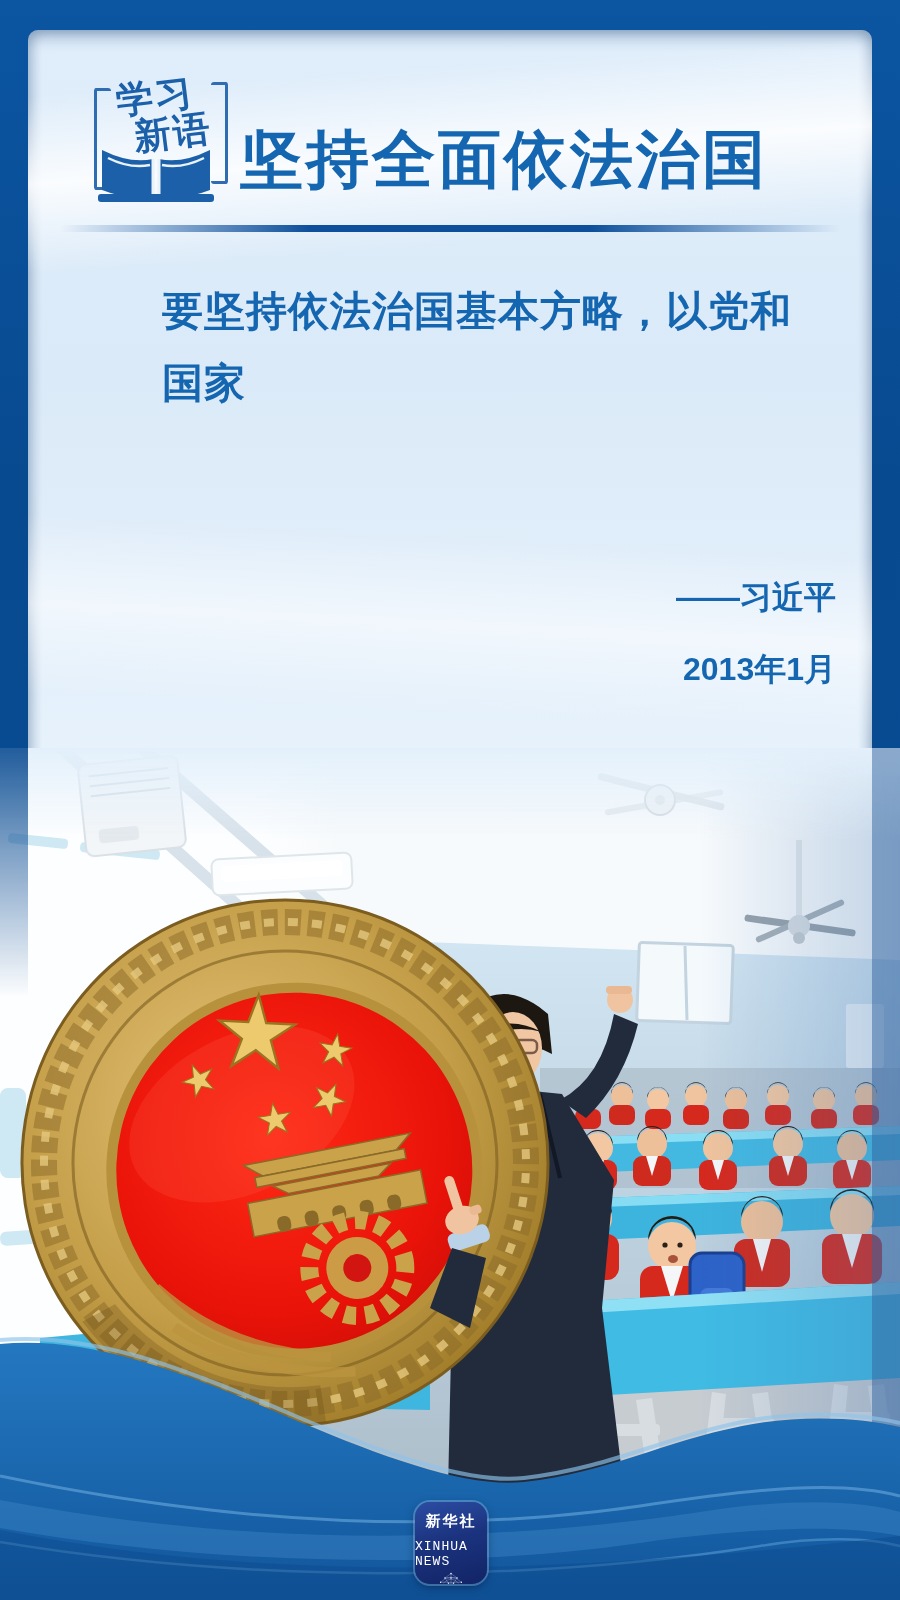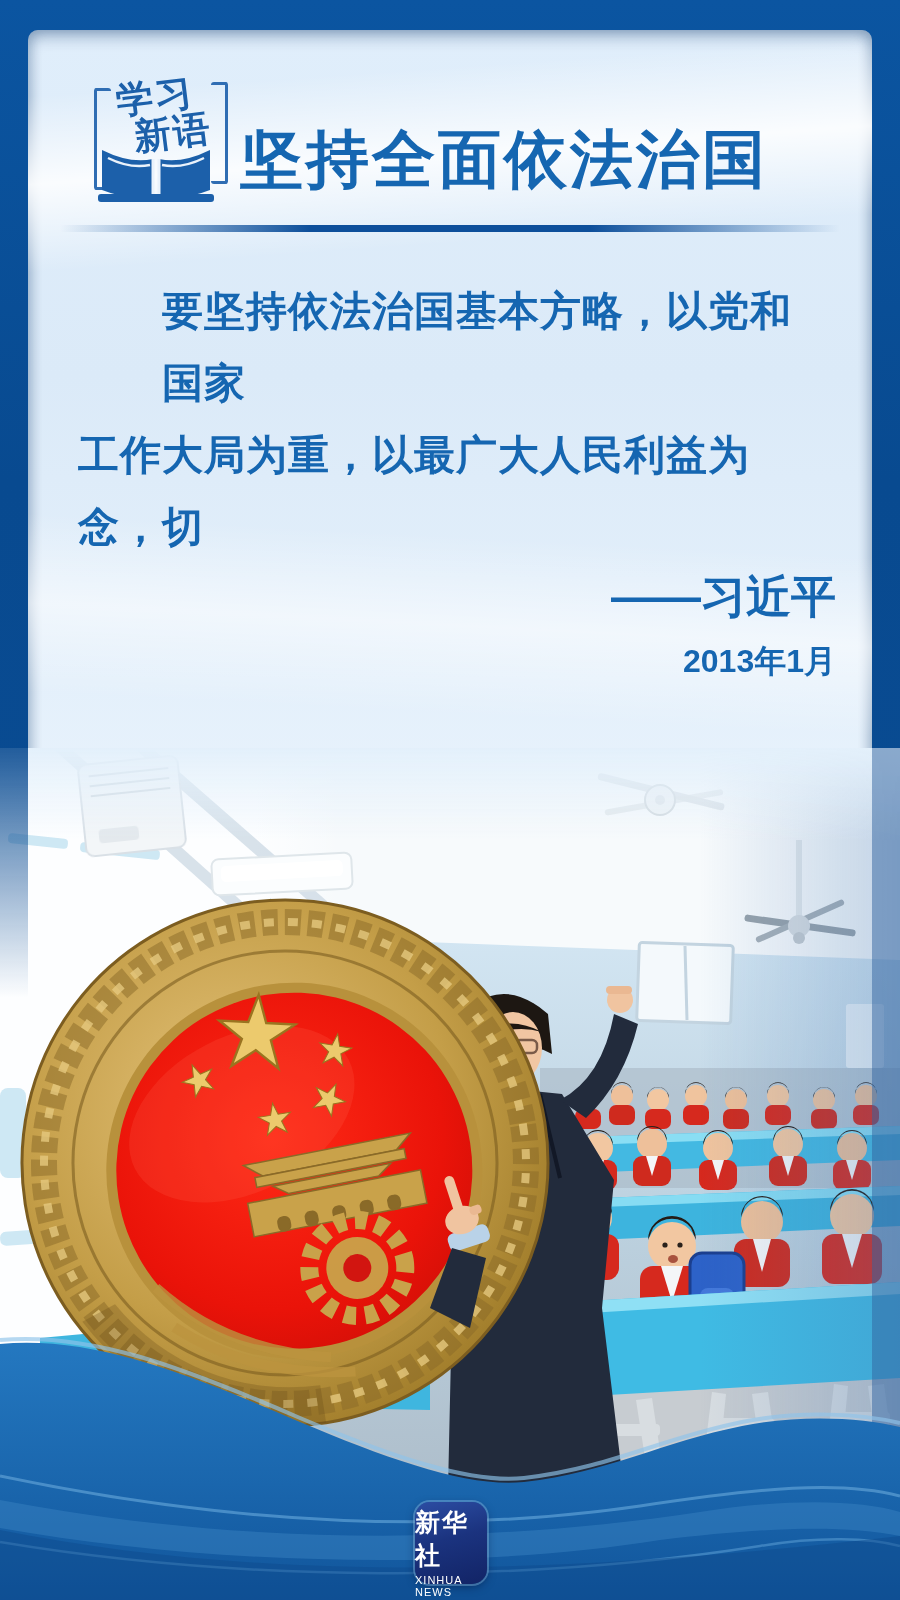--- a/index.html
+++ b/index.html
@@ -24,35 +24,35 @@
   .badge svg{position:absolute;left:8px;top:76px;}
   
   .title{position:absolute;left:240px;top:84px;font-size:63px;font-weight:800;color:#1566b1;letter-spacing:3px;white-space:nowrap;margin-top:33px;}
   .divider{position:absolute;left:60px;right:60px;top:225px;height:7px;
            background:linear-gradient(90deg,rgba(13,79,155,0) 0%,#0d4f9b 32%,#0d4f9b 68%,rgba(13,79,155,0) 100%);}
   
   .quote{position:absolute;left:78px;top:278px;width:748px;color:#1566b1;font-weight:800;font-size:41px;line-height:72px;letter-spacing:1px;font-family:Liberation Mono, monospace;}
   .quote .ln.first{padding-left:84px;}
   
   .attr{position:absolute;right:64px;top:568px;text-align:right;color:#1566b1;font-weight:800;}
-  .attr .sig{font-size:45px;line-height:58px;margin-bottom:12px;}
+  .attr .sig{font-size:32px;line-height:58px;margin-bottom:20px;}
   .attr .date{font-size:32px;line-height:46px;}
   .attr .src{font-size:31px;line-height:44px;}
   
   .photo{position:absolute;left:0;right:0;top:748px;height:742px;}
   .photo svg{display:block;}
   
   .wave{position:absolute;left:0;right:0;bottom:0;height:270px;z-index:5;}
   
   .xh{position:absolute;left:415px;top:1502px;width:72px;height:82px;z-index:6;border-radius:15px;
       background:linear-gradient(165deg,#2c4da3 0%,#1b337f 45%,#122466 100%);
       box-shadow:0 0 0 2px rgba(160,210,245,.35), 0 3px 8px rgba(0,20,60,.5);
       display:flex;flex-direction:column;align-items:center;justify-content:flex-start;color:#fff;}
-  .xh .cn{font-size:25px;font-weight:800;letter-spacing:2px;margin-top:4px;}
-  .xh .en{font-size:11px;font-family:Liberation Sans, sans-serif;letter-spacing:1px;margin-top:2px;}
+  .xh .cn{font-size:15px;font-weight:800;letter-spacing:2px;margin-top:10px;}
+  .xh .en{font-size:13px;font-family:Liberation Mono, monospace;letter-spacing:1px;margin-top:8px;}
   .xh svg{margin-top:2px;}
 </style>
 </head>
 <body>
 
 <div class="poster">
   <div class="card">
     <div class="cloud1"></div>
     <div class="cloud2"></div>
   </div>
@@ -69,21 +69,20 @@
       <path d="M12,10 Q34,21 54,17 M66,17 Q86,21 108,10" stroke="#eaf2fb" stroke-width="2.5" fill="none"></path>
       <rect x="2" y="46" width="116" height="8" rx="3" fill="#1c60aa"></rect>
     </svg>
   </div>
 
   <div class="title">坚持全面依法治国</div>
   <div class="divider"></div>
 
   <div class="quote">
     <div class="ln first">要坚持依法治国基本方略，以党和国家</div>
-    <div class="ln">工作大局为重，以最广大人民利益为念，切</div>
   </div>
 
   <div class="attr">
     <div class="sig">——习近平</div>
     <div class="date">2013年1月</div>
   </div>
 
   <div class="photo">
     <svg width="900" height="742" viewBox="0 0 900 742">
       <defs>

